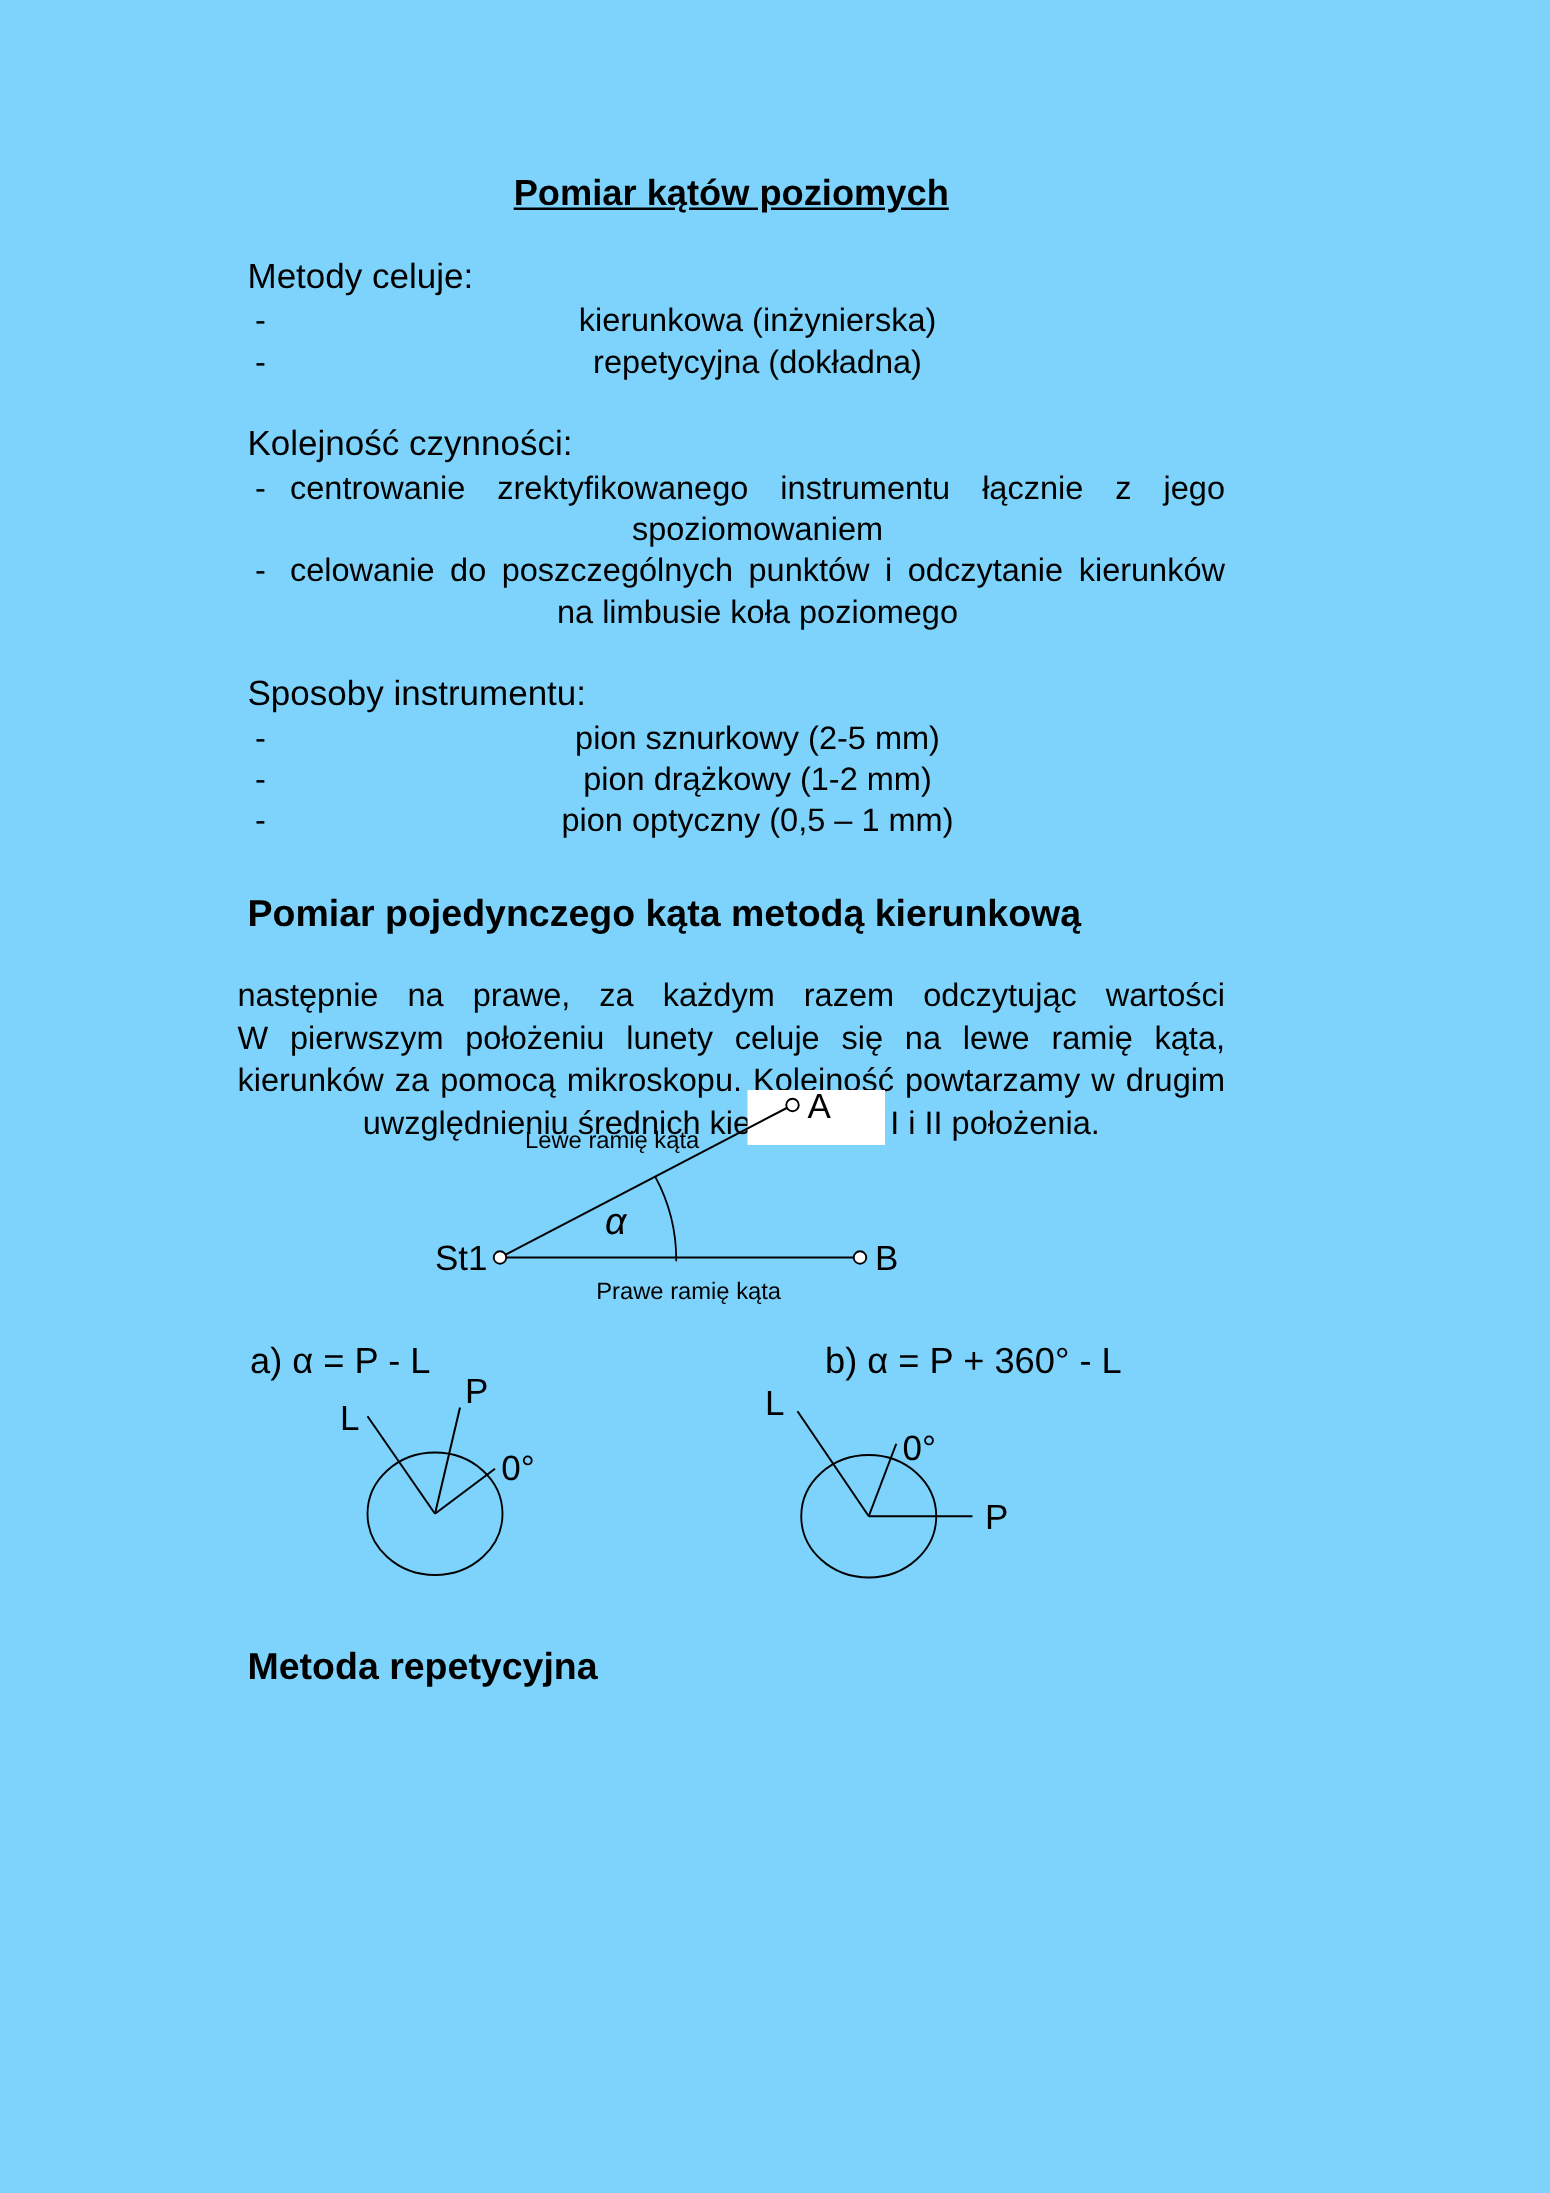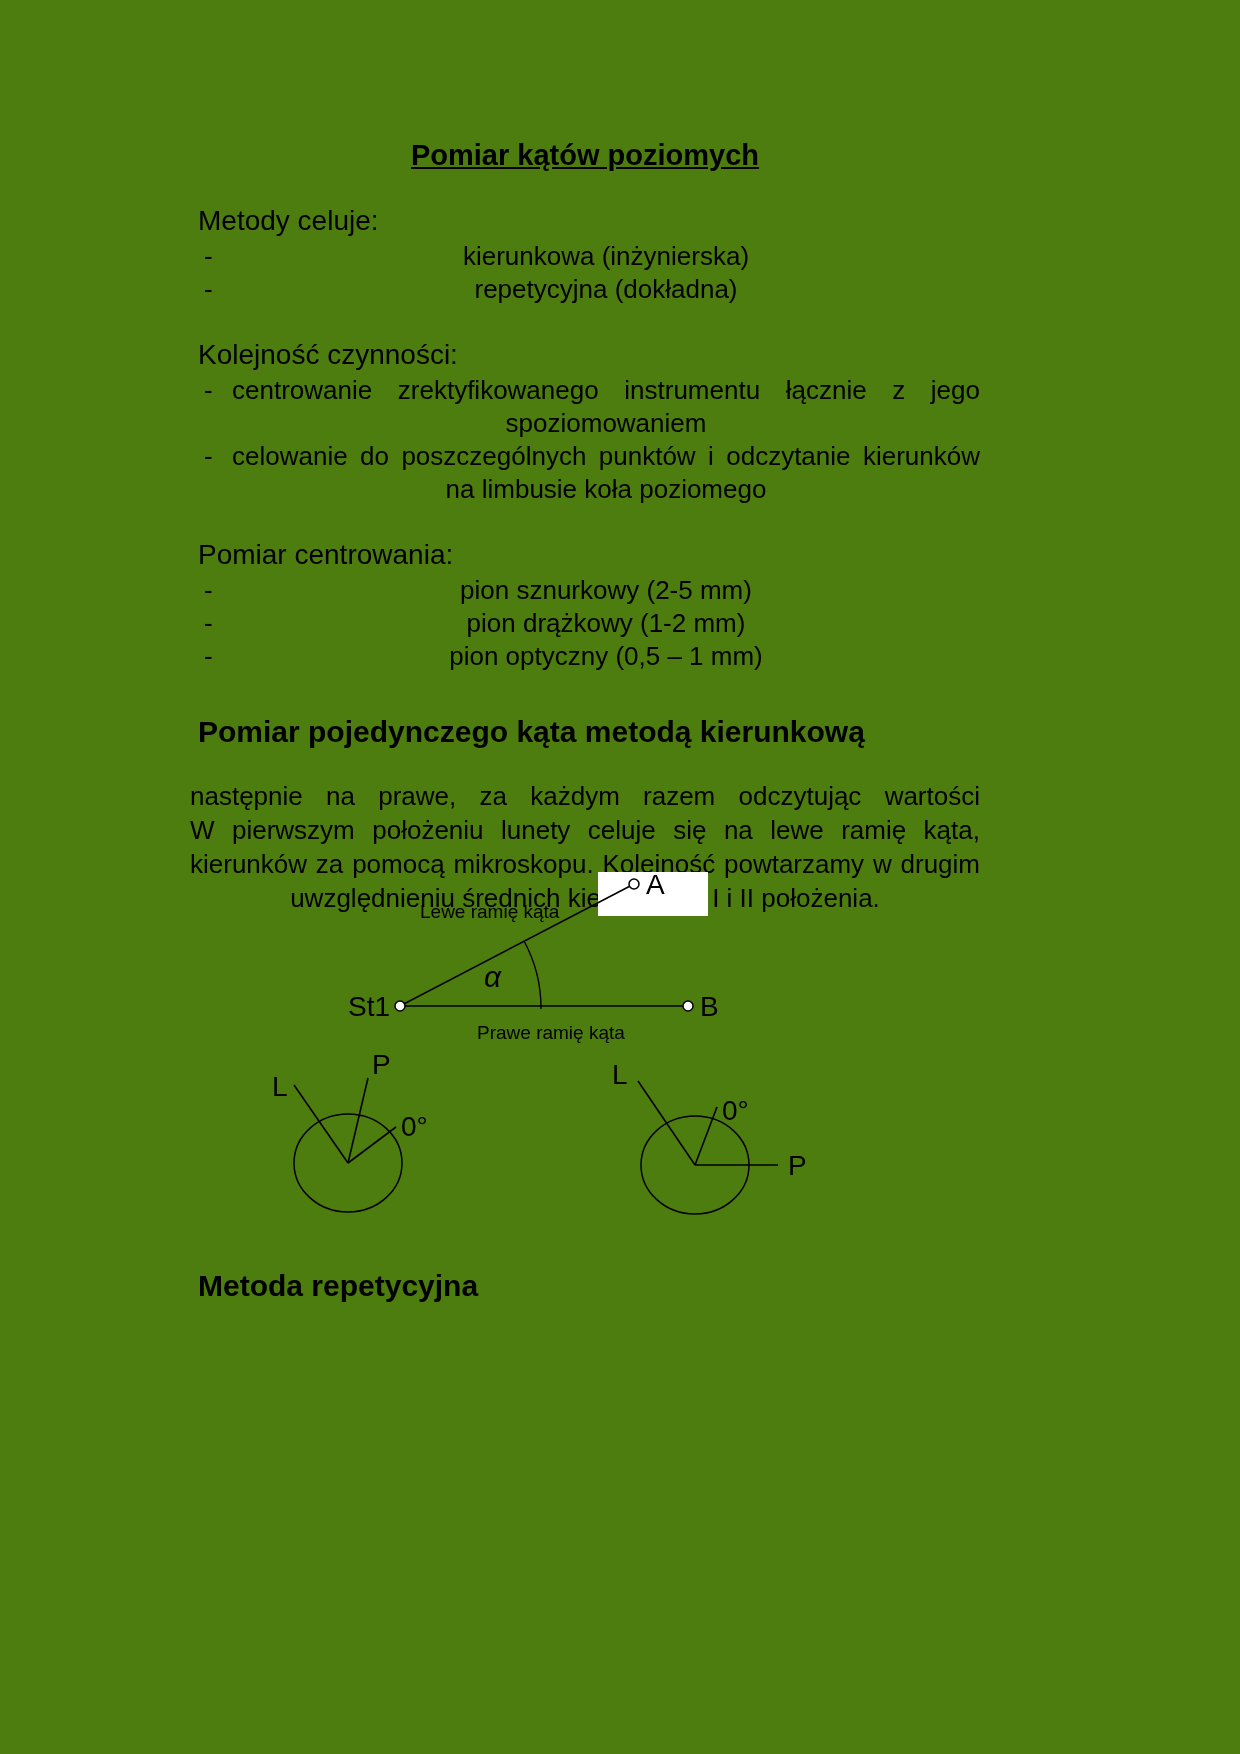--- a/index.html
+++ b/index.html
@@ -2,21 +2,21 @@
 <html><head>
 <meta charset="utf-8">
 <style>
   * { box-sizing: border-box; }
   html, body { margin: 0; padding: 0; background: #ffffff; }
   .page {
     position: relative;
     width: 1240px;
     height: 1754px;
     margin: 0 auto;
-    background: #4d7c0f;
+    background: #7dd3fc;
     color: #000000;
     font-family: "Liberation Sans", "DejaVu Sans", sans-serif;
     overflow: hidden;
   }
   .content { padding: 138px 260px 0 190px; } 
 
   .doc-title { margin: 0; text-align: center; font-size: 29px; font-weight: bold; line-height: 34px; }
   .doc-title .u { text-decoration: underline; }
 
   .sec-heading { font-size: 28px; line-height: 34px; margin: 32px 0 2px 8px; }
@@ -81,21 +81,21 @@
       </div>
       <div class="li">
         <span class="marker">-</span>
         <span class="li-text">
           <div class="jline">celowanie do poszczególnych punktów i odczytanie kierunków</div>
           <div class="lline">na limbusie koła poziomego</div>
         </span>
       </div>
     </div>
 
-    <div class="sec-heading">Pomiar centrowania:</div>
+    <div class="sec-heading">Sposoby instrumentu:</div>
     <div class="list">
       <div class="li">
         <span class="marker">-</span>
         <span class="li-text lline">pion sznurkowy (2-5 mm)</span>
       </div>
       <div class="li">
         <span class="marker">-</span>
         <span class="li-text lline">pion drążkowy (1-2 mm)</span>
       </div>
       <div class="li">
@@ -122,20 +122,24 @@
       <circle class="fig-point" cx="444" cy="21" r="5"></circle>
       <circle class="fig-point" cx="498" cy="143" r="5"></circle>
       <text class="fig-label-sm" x="230" y="55">Lewe ramię kąta</text>
       <text class="fig-label-sm" x="287" y="176">Prawe ramię kąta</text>
       <text class="fig-alpha" x="294" y="124">α</text>
       <text class="fig-label-lg" x="200" y="153" text-anchor="end">St1</text>
       <text class="fig-label-lg" x="456" y="31">A</text>
       <text class="fig-label-lg" x="510" y="153">B</text>
     </svg>
 
+    <div class="formula-row">
+      <span class="formula-a">a) α = P - L</span>
+      <span class="formula-b">b) α = P + 360° - L</span>
+    </div>
 
     <svg class="fig-cases" width="790" height="200" viewBox="0 0 790 200">
 
       <g>
         <ellipse class="fig-circle" cx="158" cy="110" rx="54" ry="49"></ellipse>
         <line class="fig-line" x1="158" y1="110" x2="104" y2="32"></line>
         <line class="fig-line" x1="158" y1="110" x2="178" y2="25"></line>
         <line class="fig-line" x1="158" y1="110" x2="206" y2="74"></line>
         <text class="fig-label-lg" x="82" y="43">L</text>
         <text class="fig-label-lg" x="182" y="21">P</text>

